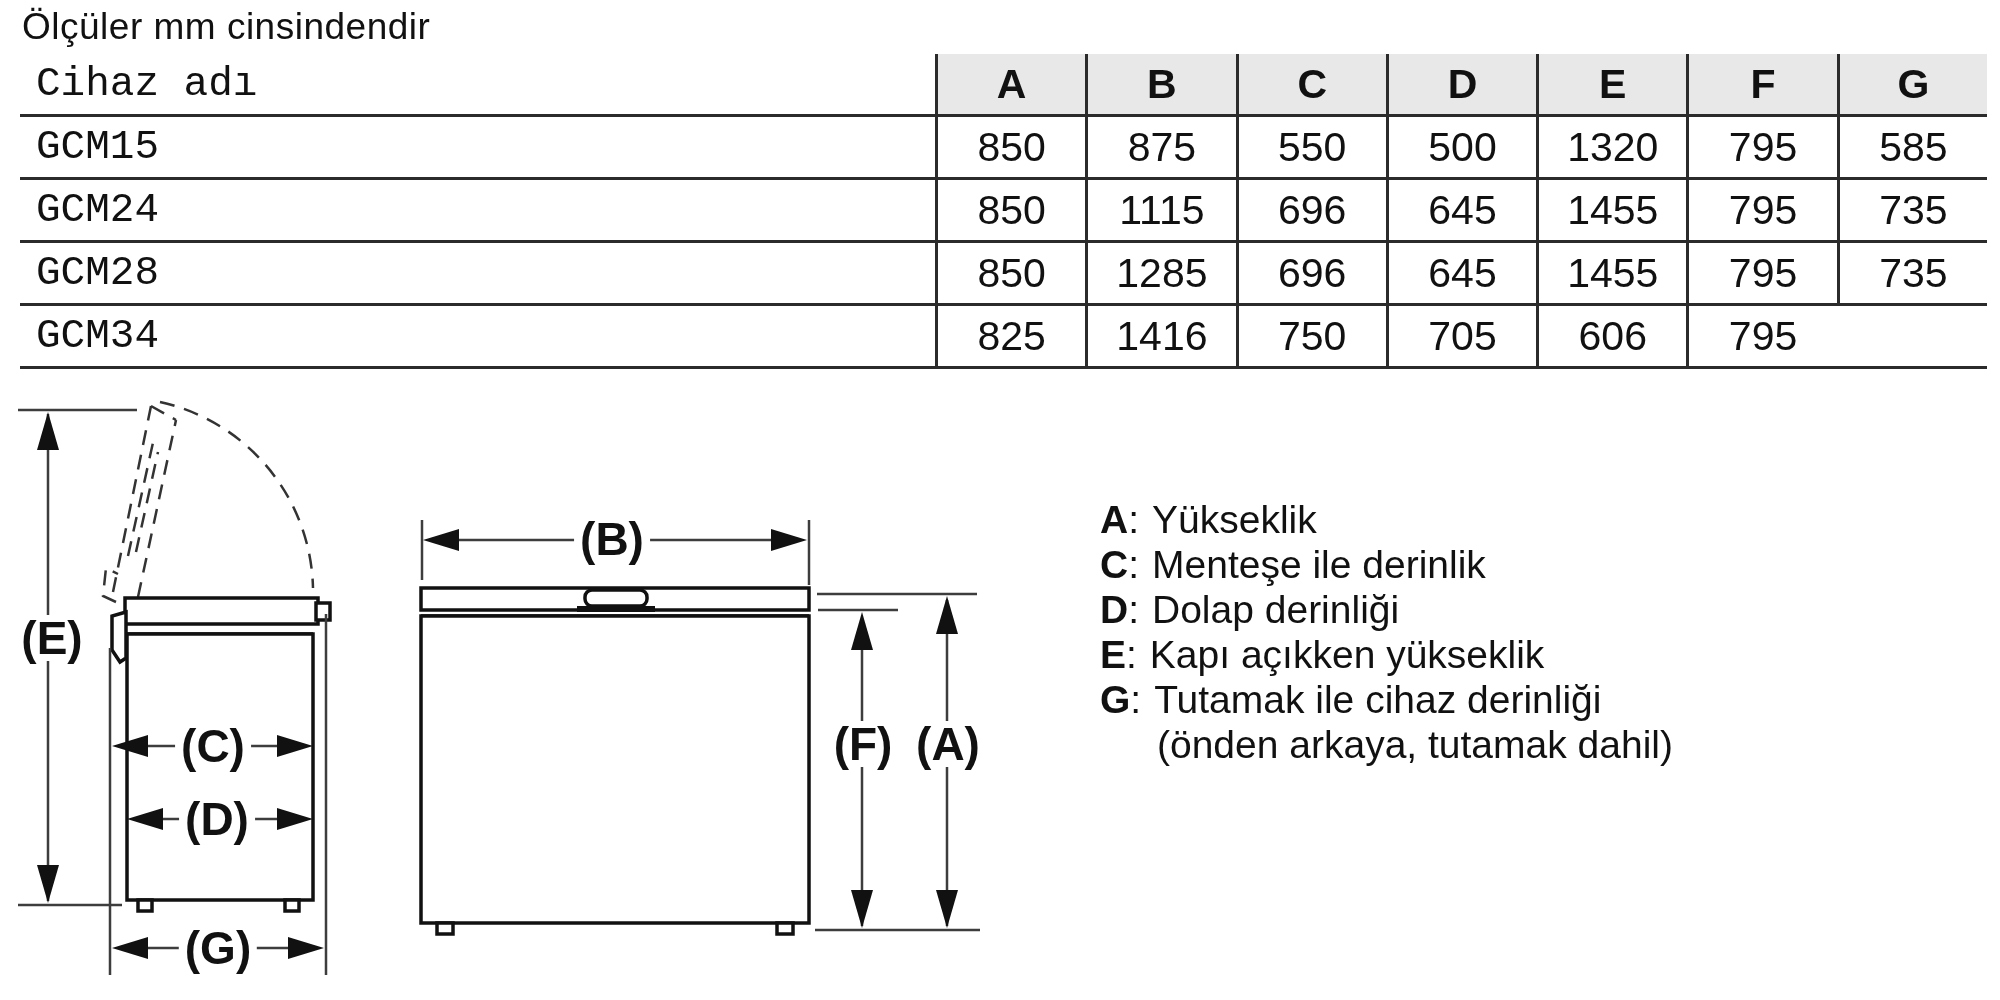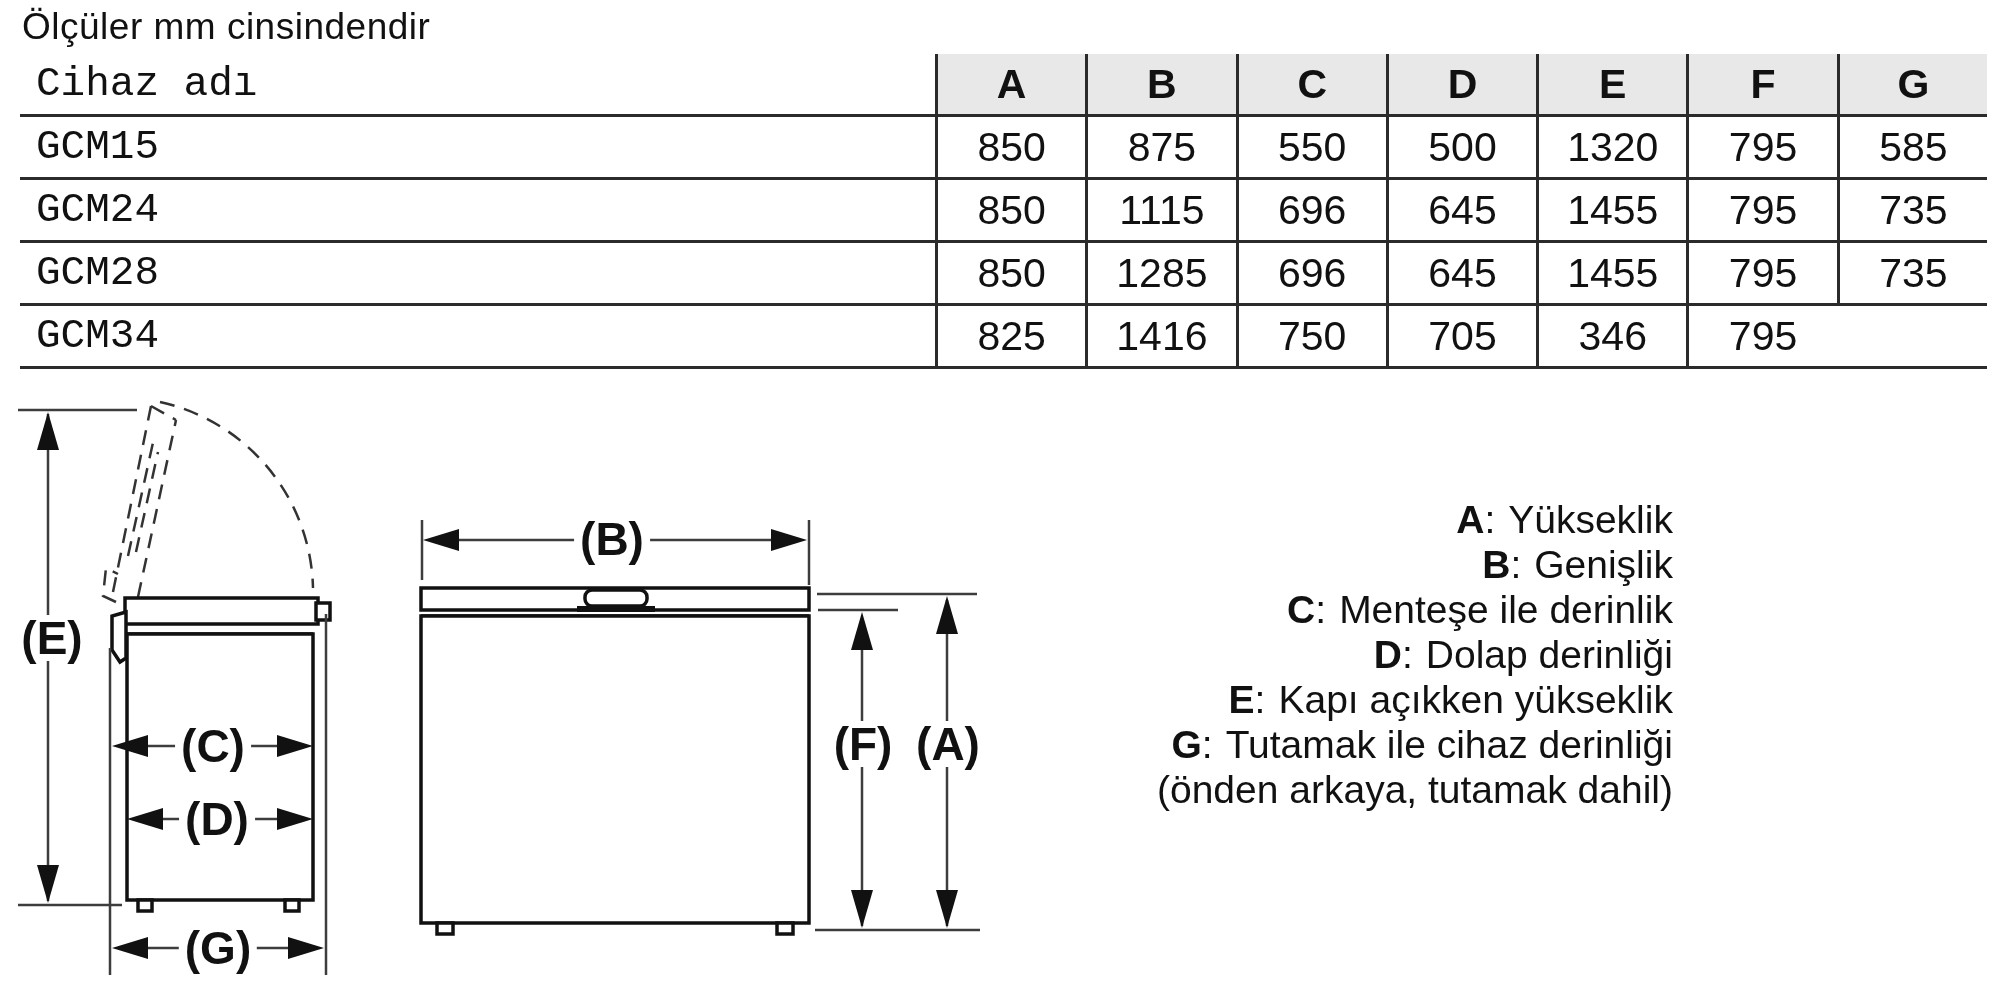--- a/index.html
+++ b/index.html
@@ -16,21 +16,21 @@
   .t-row.data{height:60px;}
   .t-name{padding-left:16px;text-align:left;font-family:Liberation Mono, monospace;}
   .t-num{border-left:3px solid #2b2b2b;text-align:center;height:100%;
          display:flex;align-items:center;justify-content:center;}
   .t-row.head .t-num{background:#e8e8e8;font-weight:bold;}
   
   .dim-label{position:absolute;transform:translate(-50%,-50%);font-size:46px;font-weight:bold;
              background:#fff;padding:0 6px;line-height:1;white-space:nowrap;}
   
   .legend{position:absolute;left:1100px;top:497px;font-size:39px;line-height:45px;}
-  .legend-row{white-space:nowrap;text-align:right;}
+  .legend-row{white-space:nowrap;}
   .lk{font-weight:bold;}
   .ls{margin-right:13px;}
   .legend-cont{padding-left:57px;}
   svg{position:absolute;left:0;top:0;}
 </style>
 </head>
 <body>
 
 <div id="canvas">
 
@@ -76,21 +76,21 @@
       <div class="t-num">1455</div>
       <div class="t-num">795</div>
       <div class="t-num">735</div>
     </div>
     <div class="t-row data">
       <div class="t-name">GCM34</div>
       <div class="t-num">825</div>
       <div class="t-num">1416</div>
       <div class="t-num">750</div>
       <div class="t-num">705</div>
-      <div class="t-num">346</div>
+      <div class="t-num">606</div>
       <div class="t-num">795</div>
     </div>
   </div>
 
   <svg width="2000" height="1000" viewBox="0 0 2000 1000">
     <g stroke="#3d3d3d" stroke-width="2.5" fill="none">
 
       <line x1="18" y1="410" x2="137" y2="410"></line>
       <line x1="48" y1="414" x2="48" y2="901"></line>
       <line x1="18" y1="905" x2="122" y2="905"></line>
@@ -168,21 +168,20 @@
   <div class="dim-label" style="left:52px;top:638px;">(E)</div>
   <div class="dim-label" style="left:213px;top:746px;">(C)</div>
   <div class="dim-label" style="left:217px;top:819px;">(D)</div>
   <div class="dim-label" style="left:218px;top:948px;">(G)</div>
   <div class="dim-label" style="left:612px;top:539px;">(B)</div>
   <div class="dim-label" style="left:863px;top:744px;">(F)</div>
   <div class="dim-label" style="left:948px;top:744px;">(A)</div>
 
   <div class="legend">
     <div class="legend-row"><span class="lk">A</span><span class="ls">:</span><span class="lt">Yükseklik</span></div>
-    <div class="legend-row"><span class="lk">B</span><span class="ls">:</span><span class="lt">Genişlik</span></div>
     <div class="legend-row"><span class="lk">C</span><span class="ls">:</span><span class="lt">Menteşe ile derinlik</span></div>
     <div class="legend-row"><span class="lk">D</span><span class="ls">:</span><span class="lt">Dolap derinliği</span></div>
     <div class="legend-row"><span class="lk">E</span><span class="ls">:</span><span class="lt">Kapı açıkken yükseklik</span></div>
     <div class="legend-row"><span class="lk">G</span><span class="ls">:</span><span class="lt">Tutamak ile cihaz derinliği</span></div>
     <div class="legend-row legend-cont">(önden arkaya, tutamak dahil)</div>
   </div>
 
 </div>
 
 </body></html>

